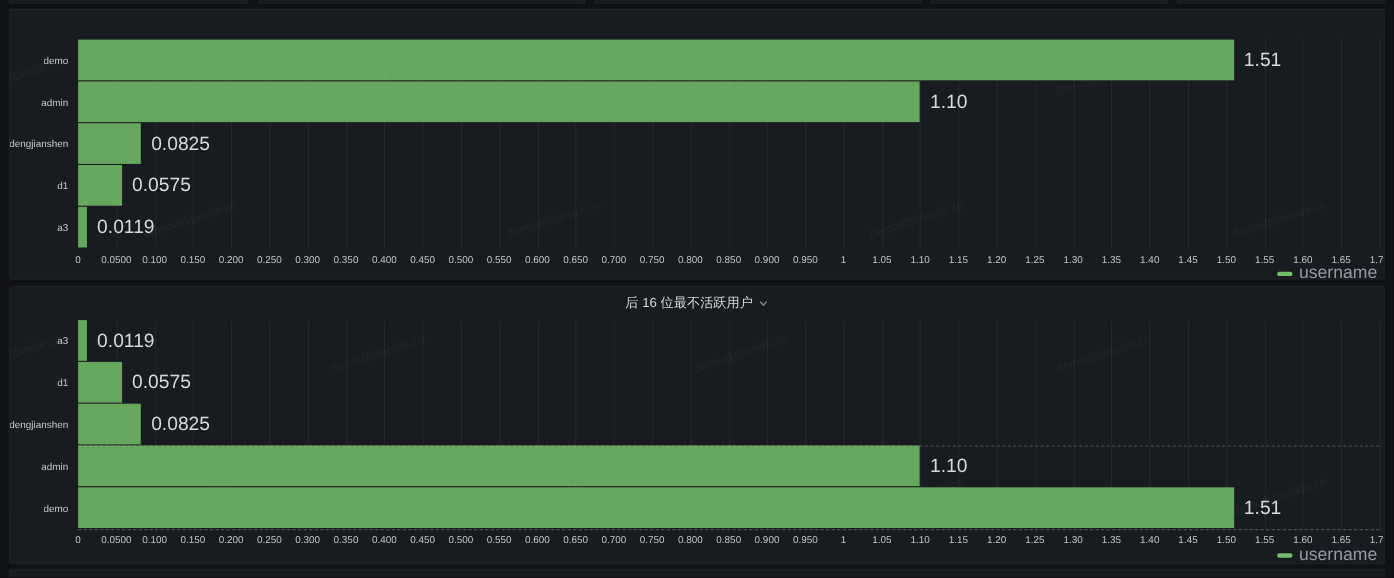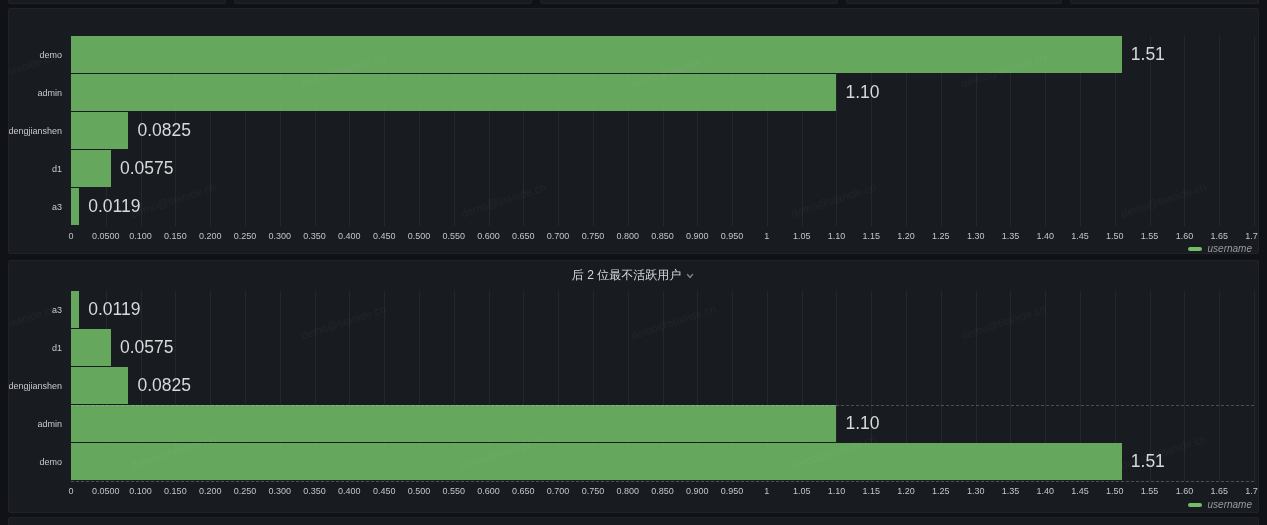--- a/index.html
+++ b/index.html
@@ -58,21 +58,21 @@
     position:absolute;transform:translateX(-50%);
     font-size:9px;color:#c3c5c9;white-space:nowrap;line-height:12px;
   }
 
   .legend{
     position:absolute;right:6px;display:flex;align-items:center;gap:6px;cursor:pointer;
   }
   #panel-0 .legend{top:235px;}
   #panel-1 .legend{top:239px;}
   .legend-swatch{width:14px;height:4px;border-radius:2px;background:#73BF69;}
-  .legend-label{font-size:10px;color:rgba(204,204,220,0.70);line-height:10px;font-style:italic;}
+  .legend-label{font-size:16px;color:rgba(204,204,220,0.70);line-height:10px;}
 
   .wm{position:absolute;inset:0;pointer-events:none;overflow:hidden;}
   .wm span{
     position:absolute;font-size:11px;color:rgba(255,255,255,0.045);
     transform:rotate(-18deg);white-space:nowrap;
   }
 </style>
 </head>
 <body>
 
@@ -190,21 +190,21 @@
         <span style="left: 950px; top: 55px;">demo@titanide.cn</span>
         <span style="left: 120px; top: 185px;">demo@titanide.cn</span>
         <span style="left: 450px; top: 185px;">demo@titanide.cn</span>
         <span style="left: 780px; top: 185px;">demo@titanide.cn</span>
         <span style="left: 1110px; top: 185px;">demo@titanide.cn</span>
       </div>
   </section>
 
   <section class="panel" id="panel-1">
     <header class="panel-header">
-      <span>后 2 位最不活跃用户</span>
+      <span>后 16 位最不活跃用户</span>
       <span class="chev">
         <svg width="10" height="10" viewBox="0 0 10 10">
             <polyline points="2.5,3.5 5,6.5 7.5,3.5" fill="none" stroke="#9fa1a6" stroke-width="1.4" stroke-linecap="round" stroke-linejoin="round"></polyline>
           </svg>
       </span>
     </header>
     <div class="plot">
       <div class="grid">
           <div class="gridline" style="left: 2.94118%;"></div>
           <div class="gridline" style="left: 5.88235%;"></div>

